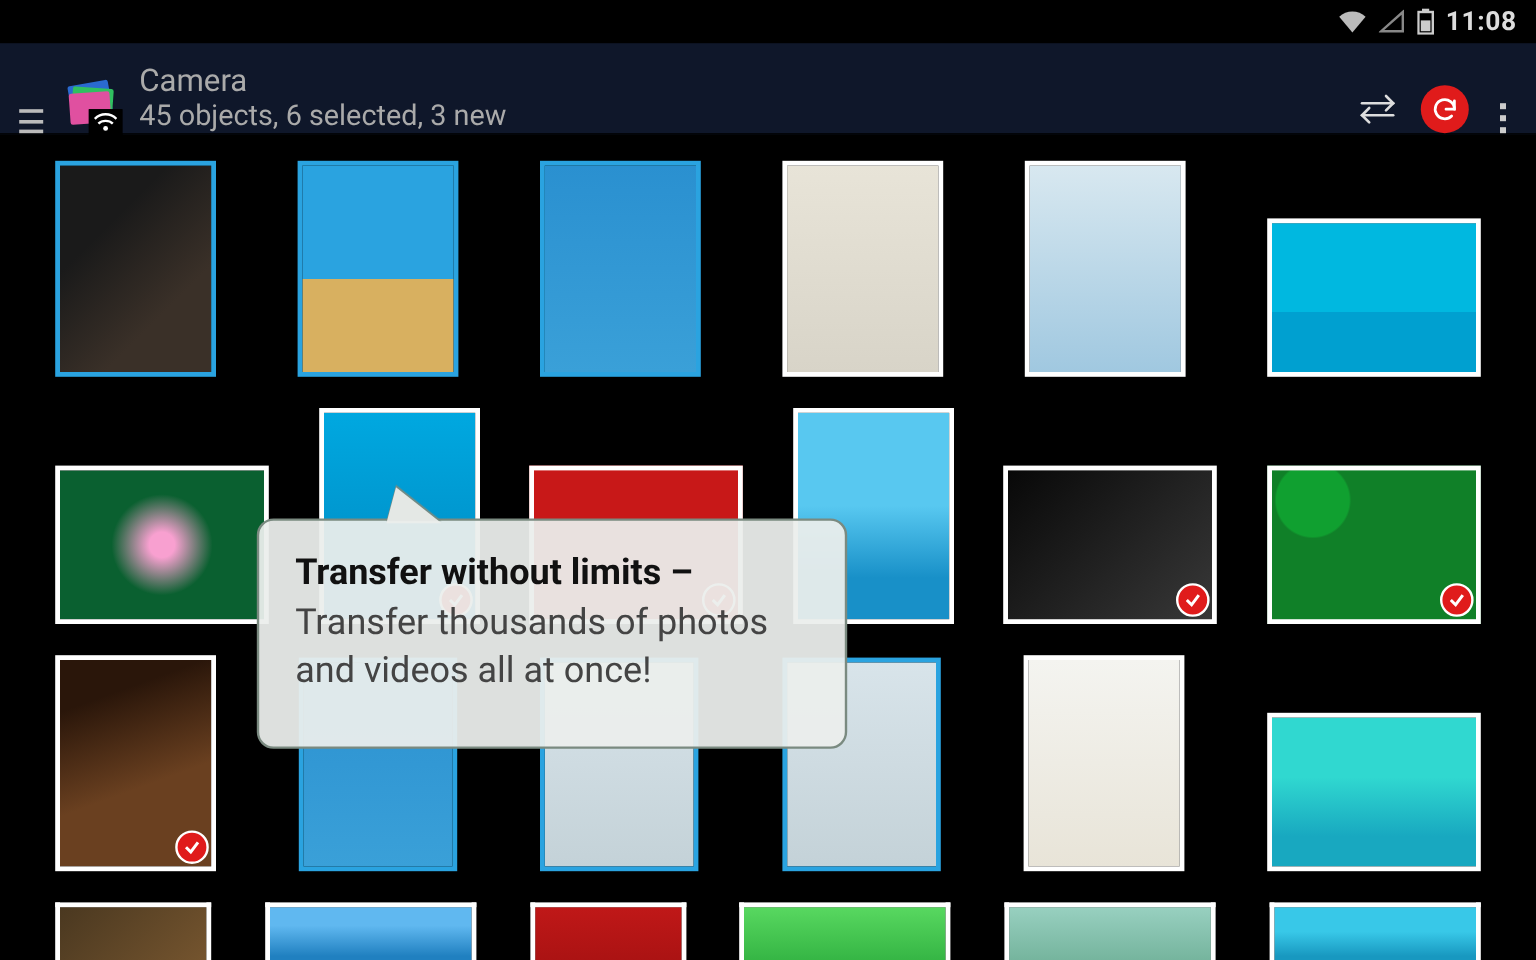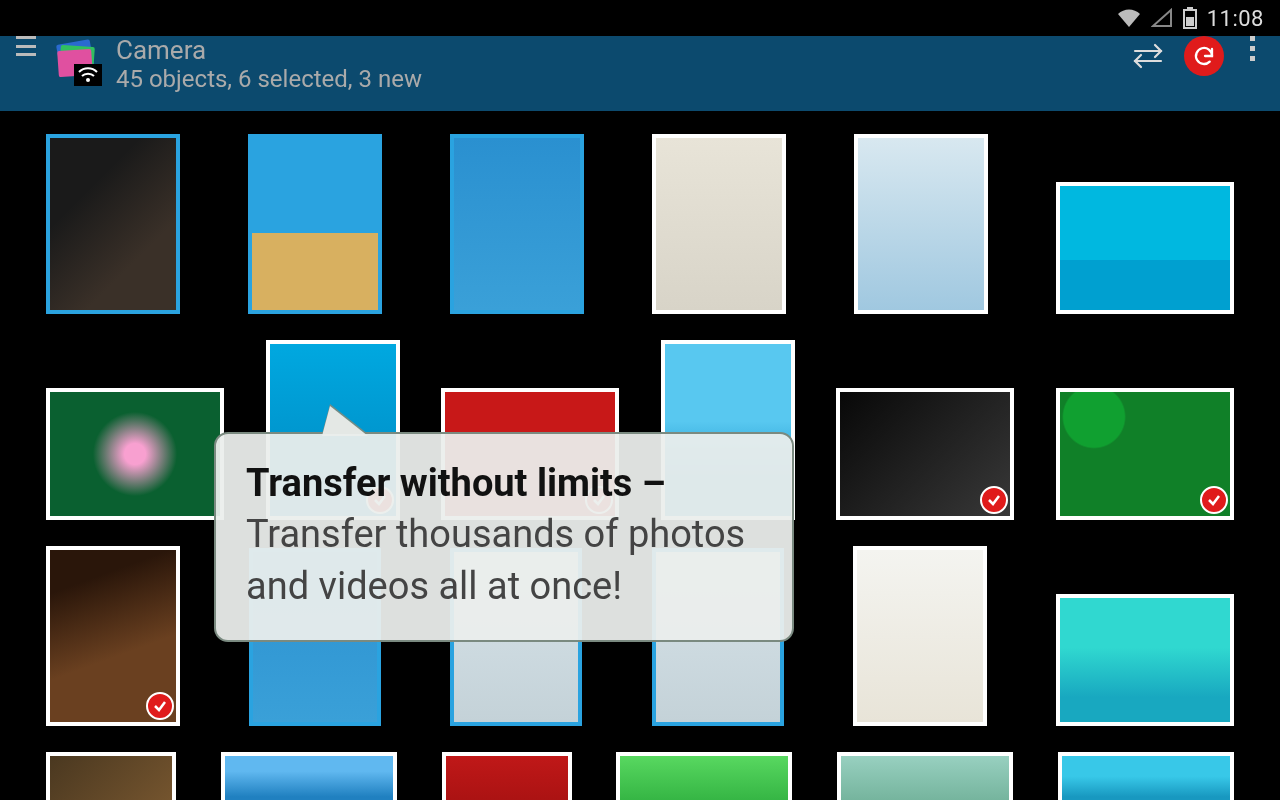--- a/index.html
+++ b/index.html
@@ -1,24 +1,24 @@
 <!DOCTYPE html>
 <html><head>
 <meta charset="utf-8">
 <style>
   html,body{margin:0;padding:0;width:1280px;height:800px;background:#000;font-family:Roboto,"Helvetica Neue",Arial,sans-serif;overflow:hidden;color:#ddd}
   *{box-sizing:border-box}
 
   
   .statusbar{height:36px;background:#000;display:flex;align-items:center;justify-content:flex-end;padding:0 16px;gap:10px;color:#ddd;font-size:22px;letter-spacing:.5px}
   .statusbar svg{display:block}
-  .clock{font-weight:400}
-
-  
-  .actionbar{height:76px;background:#0c4a6e;display:flex;align-items:flex-start;padding:0 16px;gap:16px;border-bottom:1px solid #000}
+  .clock{font-weight:700}
+
+  
+  .actionbar{height:76px;background:#0f172a;display:flex;align-items:flex-end;padding:0 16px;gap:16px;border-bottom:1px solid #000}
   .hamburger{width:20px;height:20px;display:flex;flex-direction:column;justify-content:space-between;cursor:pointer}
   .hamburger span{display:block;height:3px;background:#bbb}
   .appicon{position:relative;width:48px;height:48px}
   .appicon .stack{position:absolute;inset:0}
   .appicon .wifibadge{position:absolute;bottom:-2px;right:-2px;width:28px;height:22px;background:#000;border:1px solid #000;display:flex;align-items:center;justify-content:center}
   .titleblock{display:flex;flex-direction:column;line-height:1.15}
   .titleblock .title{color:#aaa;font-size:26px}
   .titleblock .subtitle{color:#aaa;font-size:24px}
   .spacer{flex:1}
   .iconbtn{width:40px;height:40px;display:flex;align-items:center;justify-content:center;cursor:pointer}
@@ -61,21 +61,21 @@
   .bg-o{background:linear-gradient(#f4f4f0,#e8e4d8)}
   .bg-p{background:linear-gradient(#30d8d0 40%,#18a8c0 80%)}
   .bg-q{background:linear-gradient(135deg,#4a3820,#7a5830)}
   .bg-r{background:linear-gradient(#60b8f0 30%,#2080c0 80%)}
   .bg-s{background:linear-gradient(#c01818,#a01010)}
   .bg-t{background:linear-gradient(#58d860,#30b040)}
   .bg-u{background:linear-gradient(#98d0c0,#70b098)}
   .bg-v{background:linear-gradient(#38c8e8 40%,#1898c0 80%)}
 
   
-  .callout{position:absolute;left:214px;top:320px;width:580px;background:rgba(235,238,236,.94);border:2px solid #7a8a80;border-radius:14px;padding:24px 30px 28px;color:#444;font-size:38px;line-height:1.35;z-index:50}
+  .callout{position:absolute;left:214px;top:320px;width:492px;background:rgba(235,238,236,.94);border:2px solid #7a8a80;border-radius:14px;padding:24px 30px 42px;color:#444;font-size:30px;line-height:1.35;z-index:50}
   .callout .lead{color:#111;font-weight:700}
   .callout-tail{position:absolute;top:-28px;left:106px;width:0;height:0;border-left:8px solid transparent;border-right:38px solid transparent;border-bottom:30px solid rgba(235,238,236,.94);filter:drop-shadow(0 -2px 0 #7a8a80)}
 
 </style>
 </head>
 <body>
 
 <div class="statusbar">
   <span>
     <svg width="24" height="20" viewBox="0 0 24 20">

